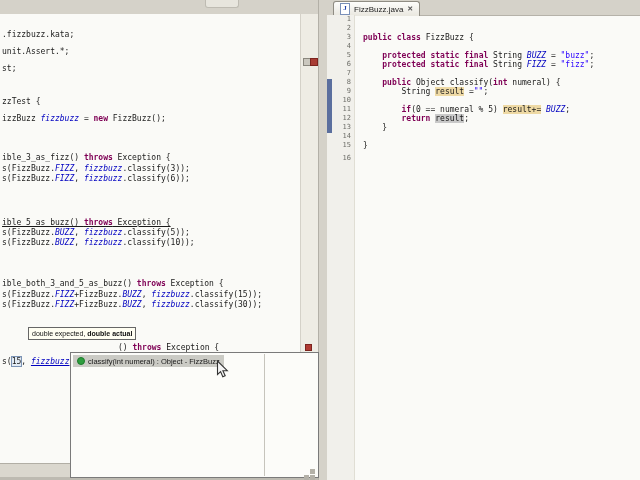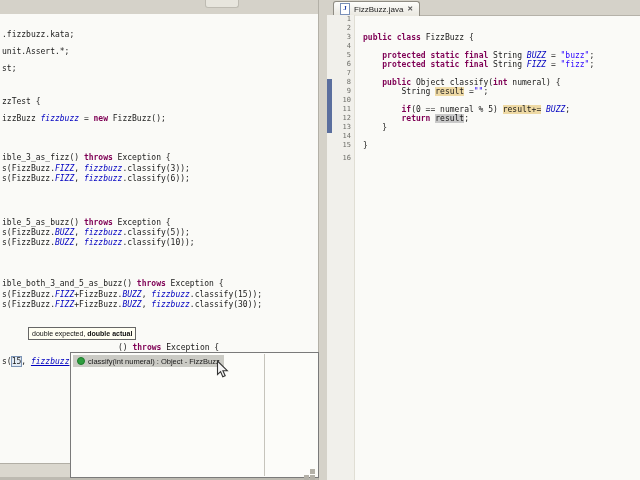--- a/index.html
+++ b/index.html
@@ -6,21 +6,21 @@
   .stage{position:relative;width:640px;height:480px;overflow:hidden;
          background:#d5d2c9;font-family:"DejaVu Sans Mono",monospace;}
   
   .top-chrome{position:absolute;left:0;top:0;width:318px;height:14px;background:#d5d2c9;
               border-bottom:1px solid #b3b0a7;}
   .chrome-notch{position:absolute;left:205px;top:0;width:32px;height:7px;background:#e7e5dd;
                 border:1px solid #bebbb2;border-top:none;border-radius:0 0 3px 3px;}
   .sash{position:absolute;left:318px;top:0;width:9px;height:480px;background:#d5d2c9;
         border-left:1px solid #b3b0a7;border-right:1px solid #c6c3ba;}
   
-  .left-pane{position:absolute;left:0;top:14px;width:318px;height:466px;background:#fafaf7;padding-left:21px;}
+  .left-pane{position:absolute;left:0;top:14px;width:318px;height:466px;background:#fafaf7;}
   .left-ruler{position:absolute;right:0;top:0;width:17px;height:448px;background:#eeece4;
               border-left:1px solid #d4d1c8;}
   .marker{position:absolute;width:6px;height:6px;}
   .m-gray{left:2px;top:44px;background:#cac7be;border:1px solid #8a877e;}
   .m-red-top{left:9px;top:44px;background:#a83c34;border:1px solid #7c241e;}
   .m-red-err{left:4px;top:330px;width:5px;height:5px;background:#b03a32;border:1px solid #7c241e;}
   .hscroll{position:absolute;left:0;bottom:3px;width:318px;height:13px;background:#dad7ce;
            border-top:1px solid #b1aea5;}
   .bottom-edge{position:absolute;left:0;bottom:0;width:318px;height:3px;background:#bdbab1;}
   .codeline{position:absolute;height:10px;line-height:10px;font-size:8px;white-space:pre;color:#1a1a1a;}
@@ -82,21 +82,21 @@
   <div class="left-pane">
     <div id="left-code">
         <div class="codeline" style="top: 16px; left: 2px;"><span class="seg-pln">.fizzbuzz.kata;</span></div>
         <div class="codeline" style="top: 33px; left: 2px;"><span class="seg-pln">unit.Assert.*;</span></div>
         <div class="codeline" style="top: 50px; left: 2px;"><span class="seg-pln">st;</span></div>
         <div class="codeline" style="top: 83px; left: 2px;"><span class="seg-pln">zzTest {</span></div>
         <div class="codeline" style="top: 100px; left: 2px;"><span class="seg-pln">izzBuzz </span><span class="seg-fld">fizzbuzz</span><span class="seg-pln"> = </span><span class="seg-kw">new</span><span class="seg-pln"> FizzBuzz();</span></div>
         <div class="codeline" style="top: 139px; left: 2px;"><span class="seg-pln">ible_3_as_fizz() </span><span class="seg-kw">throws</span><span class="seg-pln"> Exception {</span></div>
         <div class="codeline" style="top: 150px; left: 2px;"><span class="seg-pln">s(FizzBuzz.</span><span class="seg-fld">FIZZ</span><span class="seg-pln">, </span><span class="seg-fld">fizzbuzz</span><span class="seg-pln">.classify(3));</span></div>
         <div class="codeline" style="top: 160px; left: 2px;"><span class="seg-pln">s(FizzBuzz.</span><span class="seg-fld">FIZZ</span><span class="seg-pln">, </span><span class="seg-fld">fizzbuzz</span><span class="seg-pln">.classify(6));</span></div>
-        <div class="codeline" style="top: 204px; left: 2px;"><span class="seg-pln">ible_5_as_buzz() </span><span class="seg-kw">throws</span><span class="seg-pln"> Exception {</span></div>
+        <div class="codeline" style="top: 204px; left: 2px; text-decoration: underline;"><span class="seg-pln">ible_5_as_buzz() </span><span class="seg-kw">throws</span><span class="seg-pln"> Exception {</span></div>
         <div class="codeline" style="top: 214px; left: 2px;"><span class="seg-pln">s(FizzBuzz.</span><span class="seg-fld">BUZZ</span><span class="seg-pln">, </span><span class="seg-fld">fizzbuzz</span><span class="seg-pln">.classify(5));</span></div>
         <div class="codeline" style="top: 224px; left: 2px;"><span class="seg-pln">s(FizzBuzz.</span><span class="seg-fld">BUZZ</span><span class="seg-pln">, </span><span class="seg-fld">fizzbuzz</span><span class="seg-pln">.classify(10));</span></div>
         <div class="codeline" style="top: 265px; left: 2px;"><span class="seg-pln">ible_both_3_and_5_as_buzz() </span><span class="seg-kw">throws</span><span class="seg-pln"> Exception {</span></div>
         <div class="codeline" style="top: 276px; left: 2px;"><span class="seg-pln">s(FizzBuzz.</span><span class="seg-fld">FIZZ</span><span class="seg-pln">+FizzBuzz.</span><span class="seg-fld">BUZZ</span><span class="seg-pln">, </span><span class="seg-fld">fizzbuzz</span><span class="seg-pln">.classify(15));</span></div>
         <div class="codeline" style="top: 286px; left: 2px;"><span class="seg-pln">s(FizzBuzz.</span><span class="seg-fld">FIZZ</span><span class="seg-pln">+FizzBuzz.</span><span class="seg-fld">BUZZ</span><span class="seg-pln">, </span><span class="seg-fld">fizzbuzz</span><span class="seg-pln">.classify(30));</span></div>
         <div class="codeline" style="top: 329px; left: 118px;"><span class="seg-pln">() </span><span class="seg-kw">throws</span><span class="seg-pln"> Exception {</span></div>
         <div class="codeline" style="top: 342px; left: 2px;"><span class="seg-pln">s(</span><span class="seg-lnk">15</span><span class="seg-pln">, </span><span class="seg-fldu">fizzbuzz</span><span class="seg-pln">.</span><span class="seg-caret"></span></div>
       </div>
     <div class="left-ruler">
       <div class="marker m-gray"></div>

